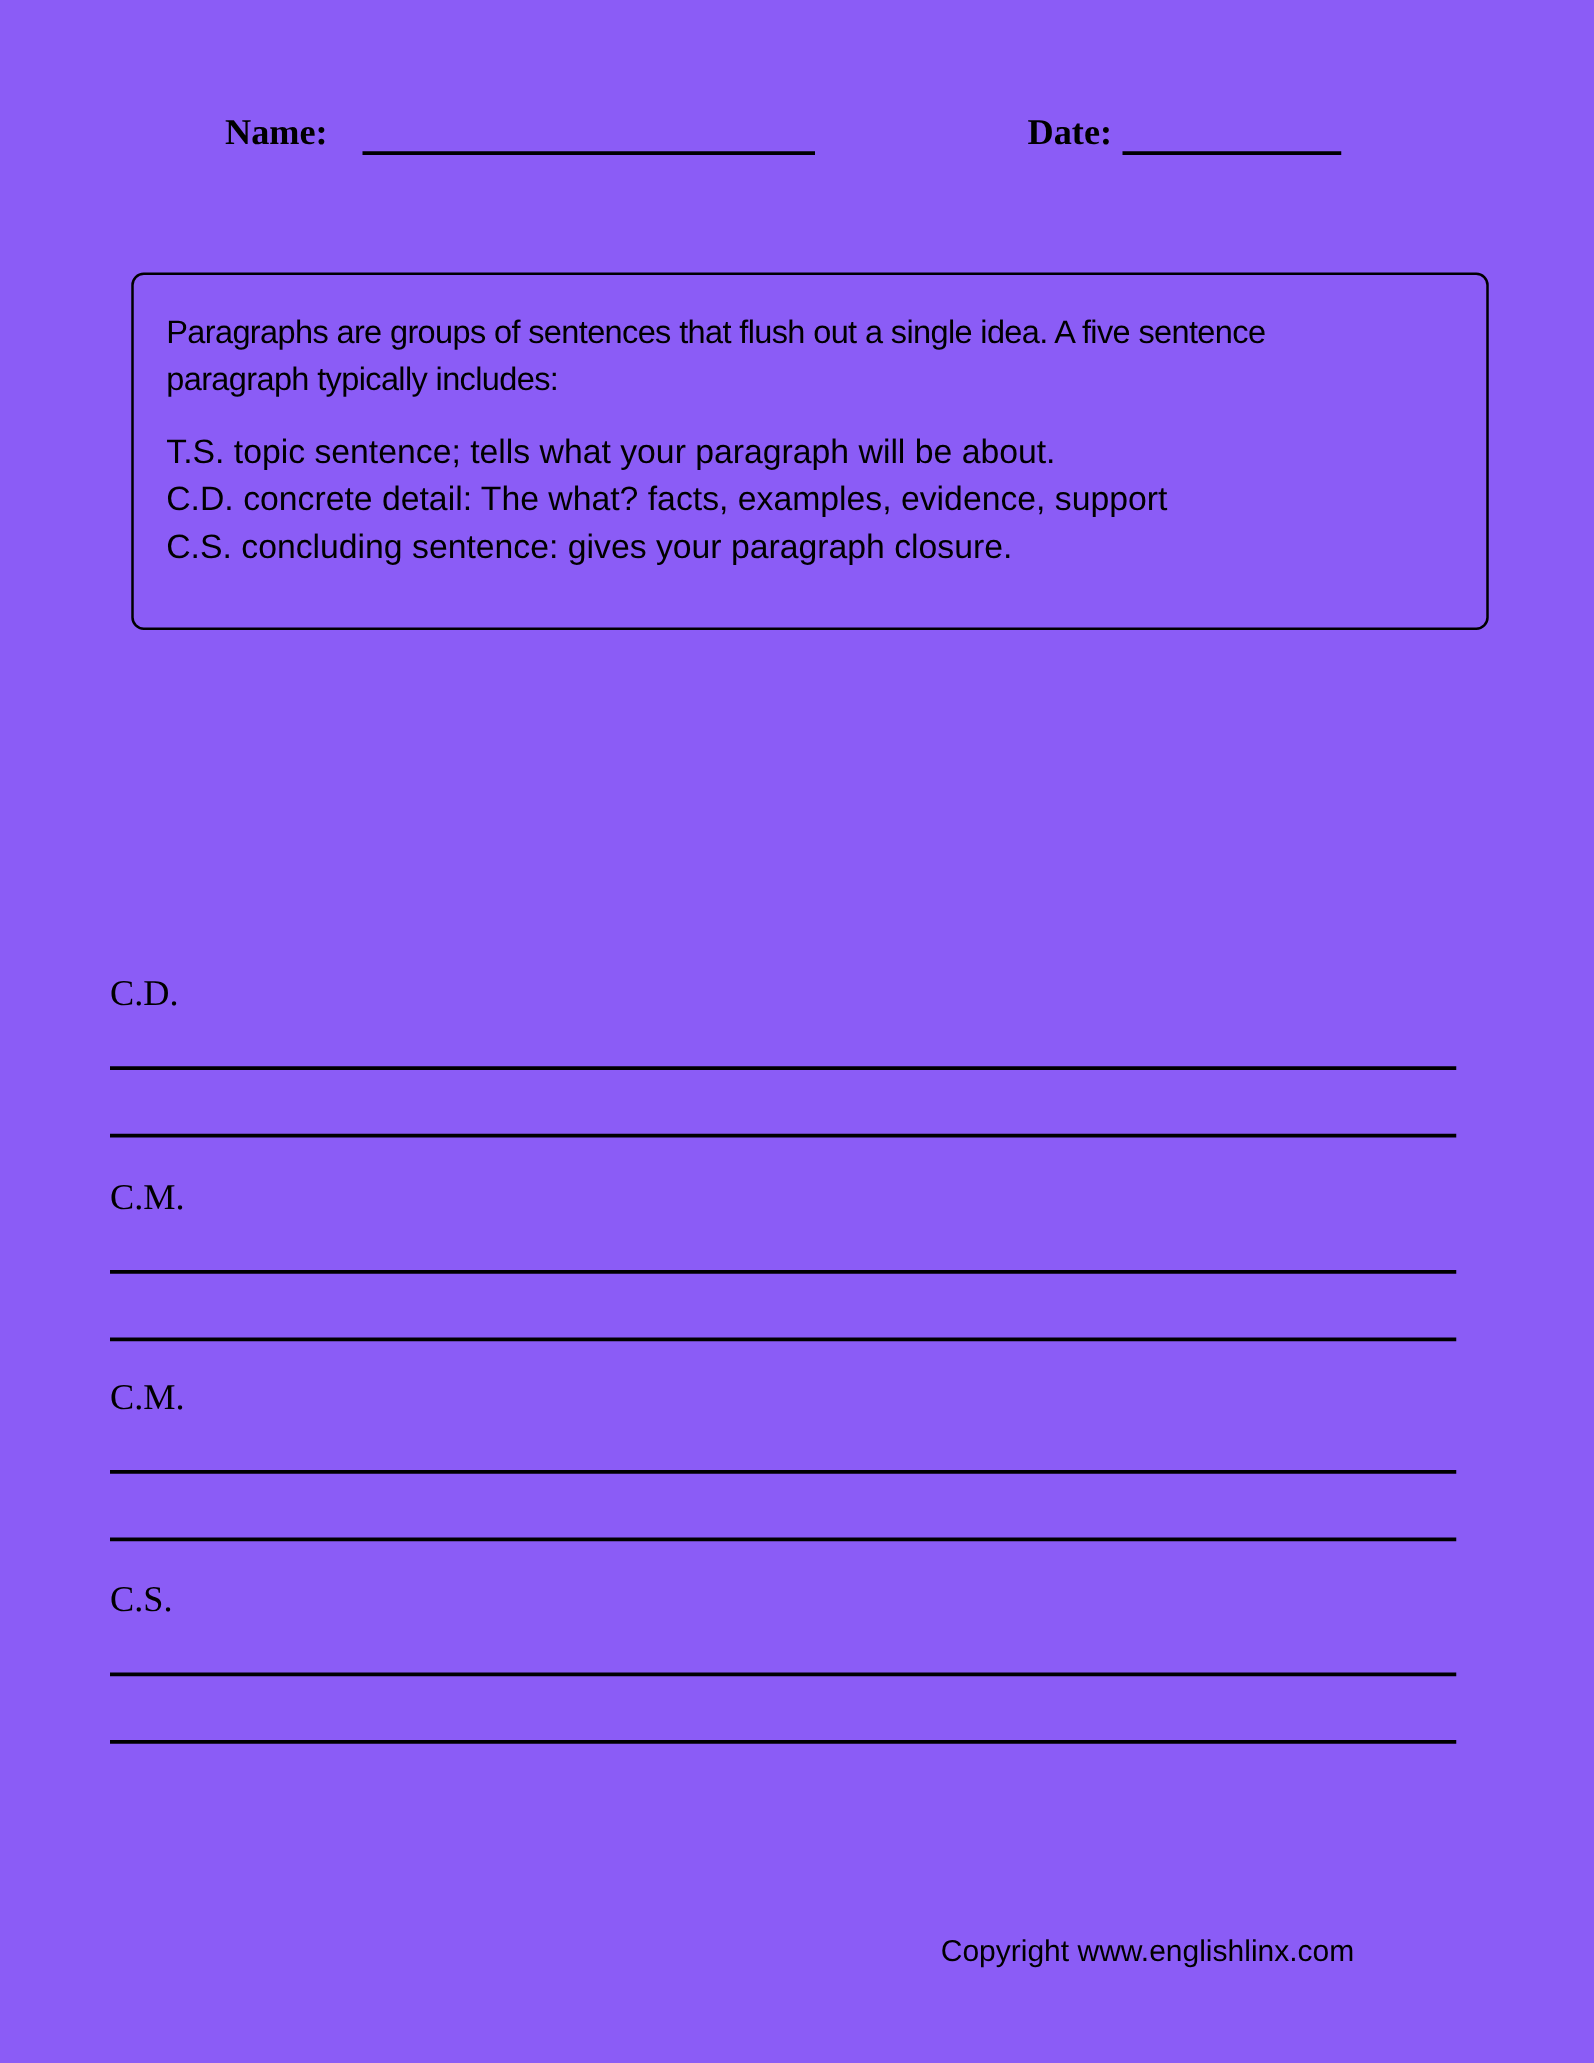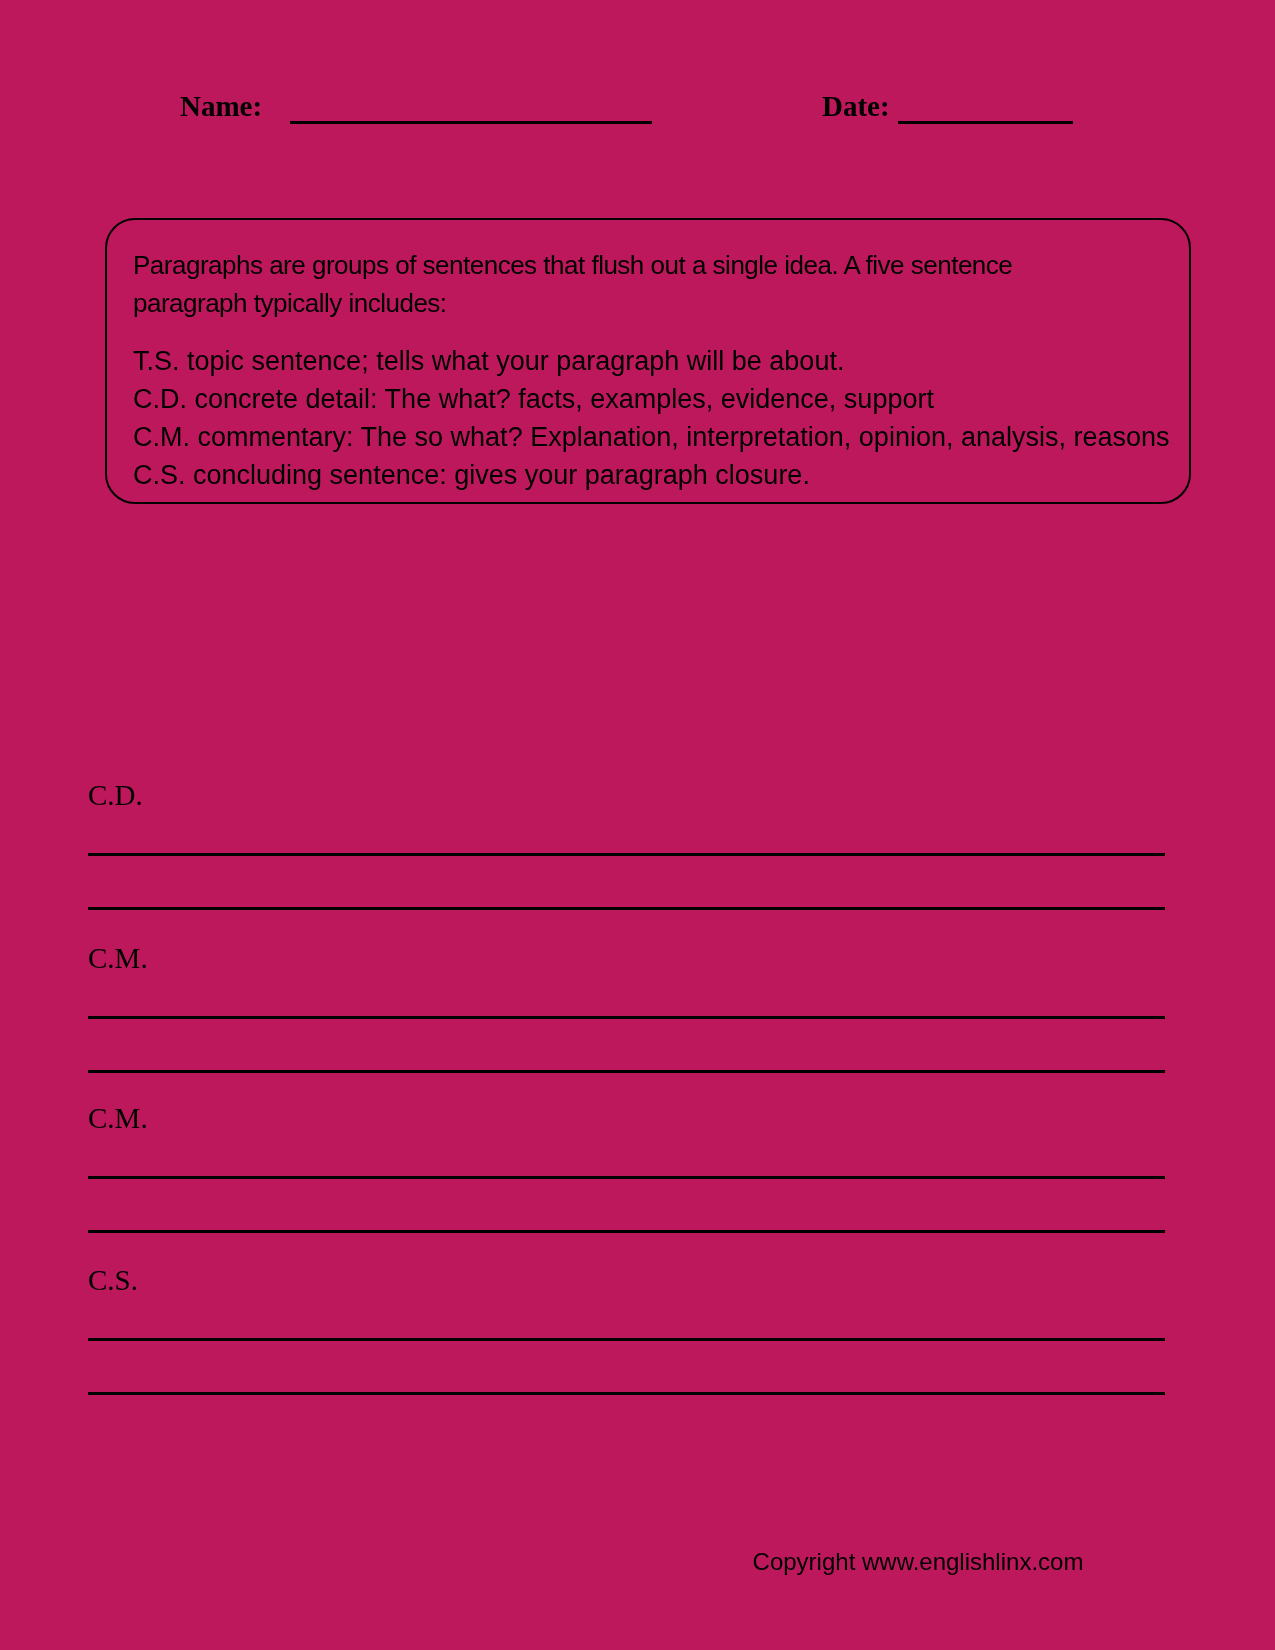--- a/index.html
+++ b/index.html
@@ -2,21 +2,21 @@
 <html><head>
 <meta charset="utf-8">
 <style>
   * { margin: 0; padding: 0; box-sizing: border-box; }
   html, body { background: #888; }
   .page {
     position: relative;
     width: 1275px;
     height: 1650px;
     margin: 0 auto;
-    background: #be185d;
+    background: #8b5cf6;
     overflow: hidden;
     font-family: "Liberation Serif", serif;
     color: #000;
     padding-left: 33px;
   }
 
   
   .hdr-label {
     position: absolute;
     font-weight: bold;
@@ -45,21 +45,21 @@
     font-family: "Liberation Serif", serif;
     white-space: nowrap;
   }
 
   
   .info-box {
     position: absolute;
     left: 105px; top: 218px;
     width: 1086px; height: 286px;
     border: 2px solid #000;
-    border-radius: 30px;
+    border-radius: 10px;
     padding: 26px 20px 0 26px;
   }
   .box-intro {
     font-family: "Liberation Sans", sans-serif;
     font-size: 26px;
     letter-spacing: -0.5px;
     line-height: 38px;
     white-space: nowrap;
   }
   .box-defs { margin-top: 20px; }
@@ -111,21 +111,20 @@
   <span class="hdr-label date-label">Date:</span>
   <div class="fill-line date-line"></div>
 
 
   <div class="info-box">
     <div class="box-intro">Paragraphs are groups of sentences that flush out a single idea. A five sentence</div>
     <div class="box-intro">paragraph typically includes:</div>
     <div class="box-defs">
       <div class="box-def">T.S. topic sentence; tells what your paragraph will be about.</div>
       <div class="box-def">C.D. concrete detail: The what? facts, examples, evidence, support</div>
-      <div class="box-def">C.M. commentary: The so what? Explanation, interpretation, opinion, analysis, reasons</div>
       <div class="box-def">C.S. concluding sentence: gives your paragraph closure.</div>
     </div>
   </div>
 
 
   <div class="section sec2">
     <span class="sec-label">C.D.</span>
     <div class="wline l1"></div>
     <div class="wline l2"></div>
   </div>

